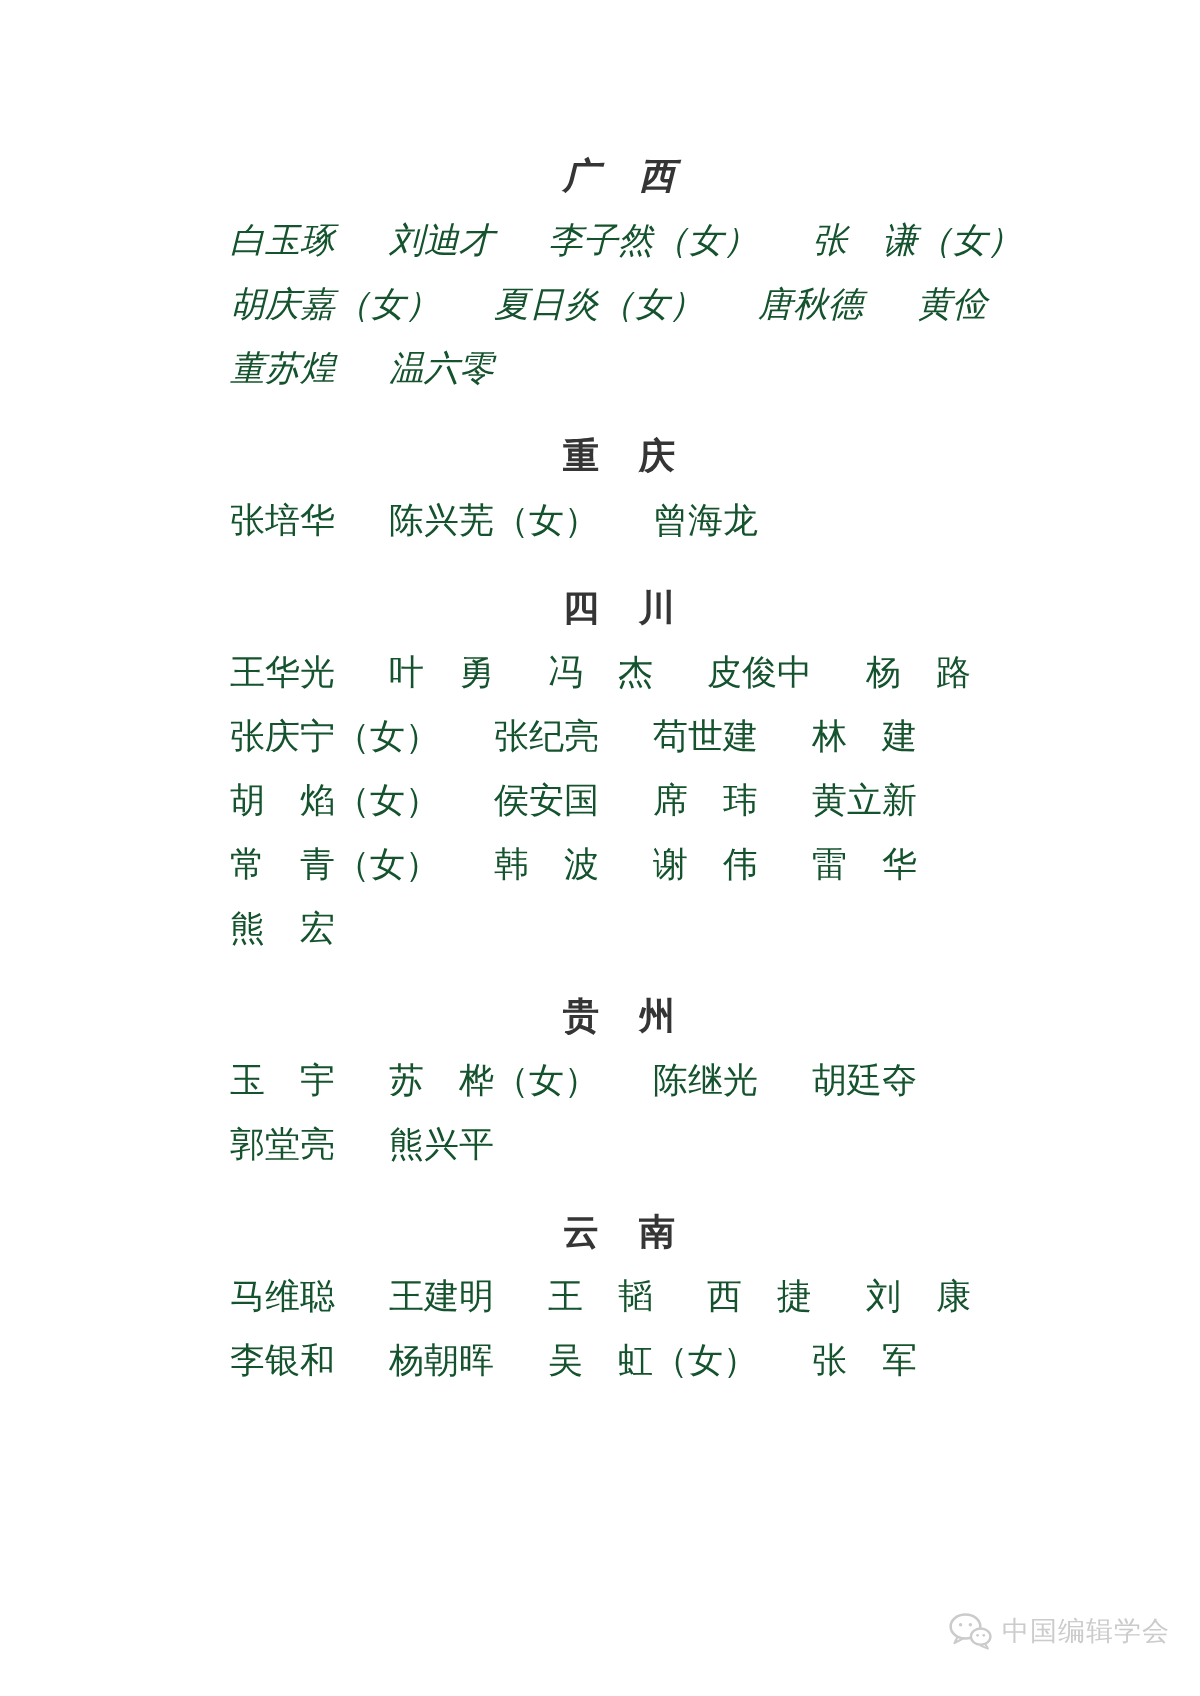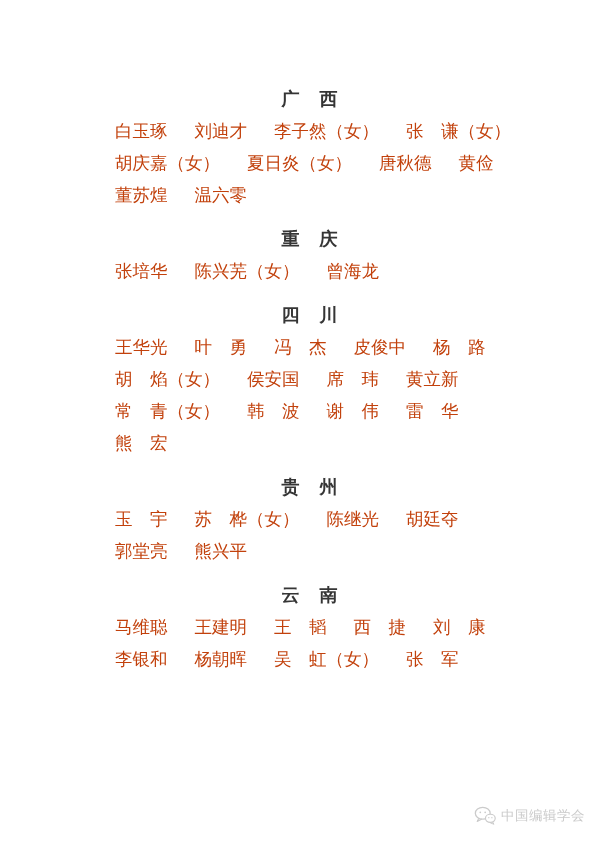--- a/index.html
+++ b/index.html
@@ -11,42 +11,42 @@
     overflow: hidden;
     font-family: "Liberation Serif", "DejaVu Serif", serif;
     color: #3d3d3d;
     box-sizing: border-box;
   }
   .doc-body {
     box-sizing: border-box;
     padding: 78px 95px 0 115px;
   }
   .section { margin-top: 18px; }
-  .section:first-child { margin-top: 11px; }
+  .section:first-child { margin-top: 0; font-style: italic; }
   .section-title {
     margin: 0 0 6px 0;
     text-align: center;
     font-size: 18px;
     line-height: 20px;
     font-weight: bold;
     color: #353535;
     letter-spacing: 1px;
   }
   .name-row {
     display: flex;
     flex-wrap: nowrap;
     gap: 27px;
     line-height: 32px;
     height: 32px;
     align-items: center;
   }
   .person-name {
     font-size: 17.5px;
     white-space: pre;
-    color: #c2410c;
+    color: #14532d;
   }
   .footer {
     position: absolute;
     top: 806px;
     right: 15px;
     display: flex;
     align-items: center;
     gap: 5px;
     color: #cbcbcb;
     font-size: 13.5px;
@@ -90,20 +90,26 @@
         </div>
       </section>
       <section class="section">
         <h2 class="section-title">四　川</h2>
         <div class="name-row">
           <span class="person-name">王华光</span>
           <span class="person-name">叶　勇</span>
           <span class="person-name">冯　杰</span>
           <span class="person-name">皮俊中</span>
           <span class="person-name">杨　路</span>
+        </div>
+        <div class="name-row">
+          <span class="person-name">张庆宁（女）</span>
+          <span class="person-name">张纪亮</span>
+          <span class="person-name">苟世建</span>
+          <span class="person-name">林　建</span>
         </div>
         <div class="name-row">
           <span class="person-name">胡　焰（女）</span>
           <span class="person-name">侯安国</span>
           <span class="person-name">席　玮</span>
           <span class="person-name">黄立新</span>
         </div>
         <div class="name-row">
           <span class="person-name">常　青（女）</span>
           <span class="person-name">韩　波</span>

